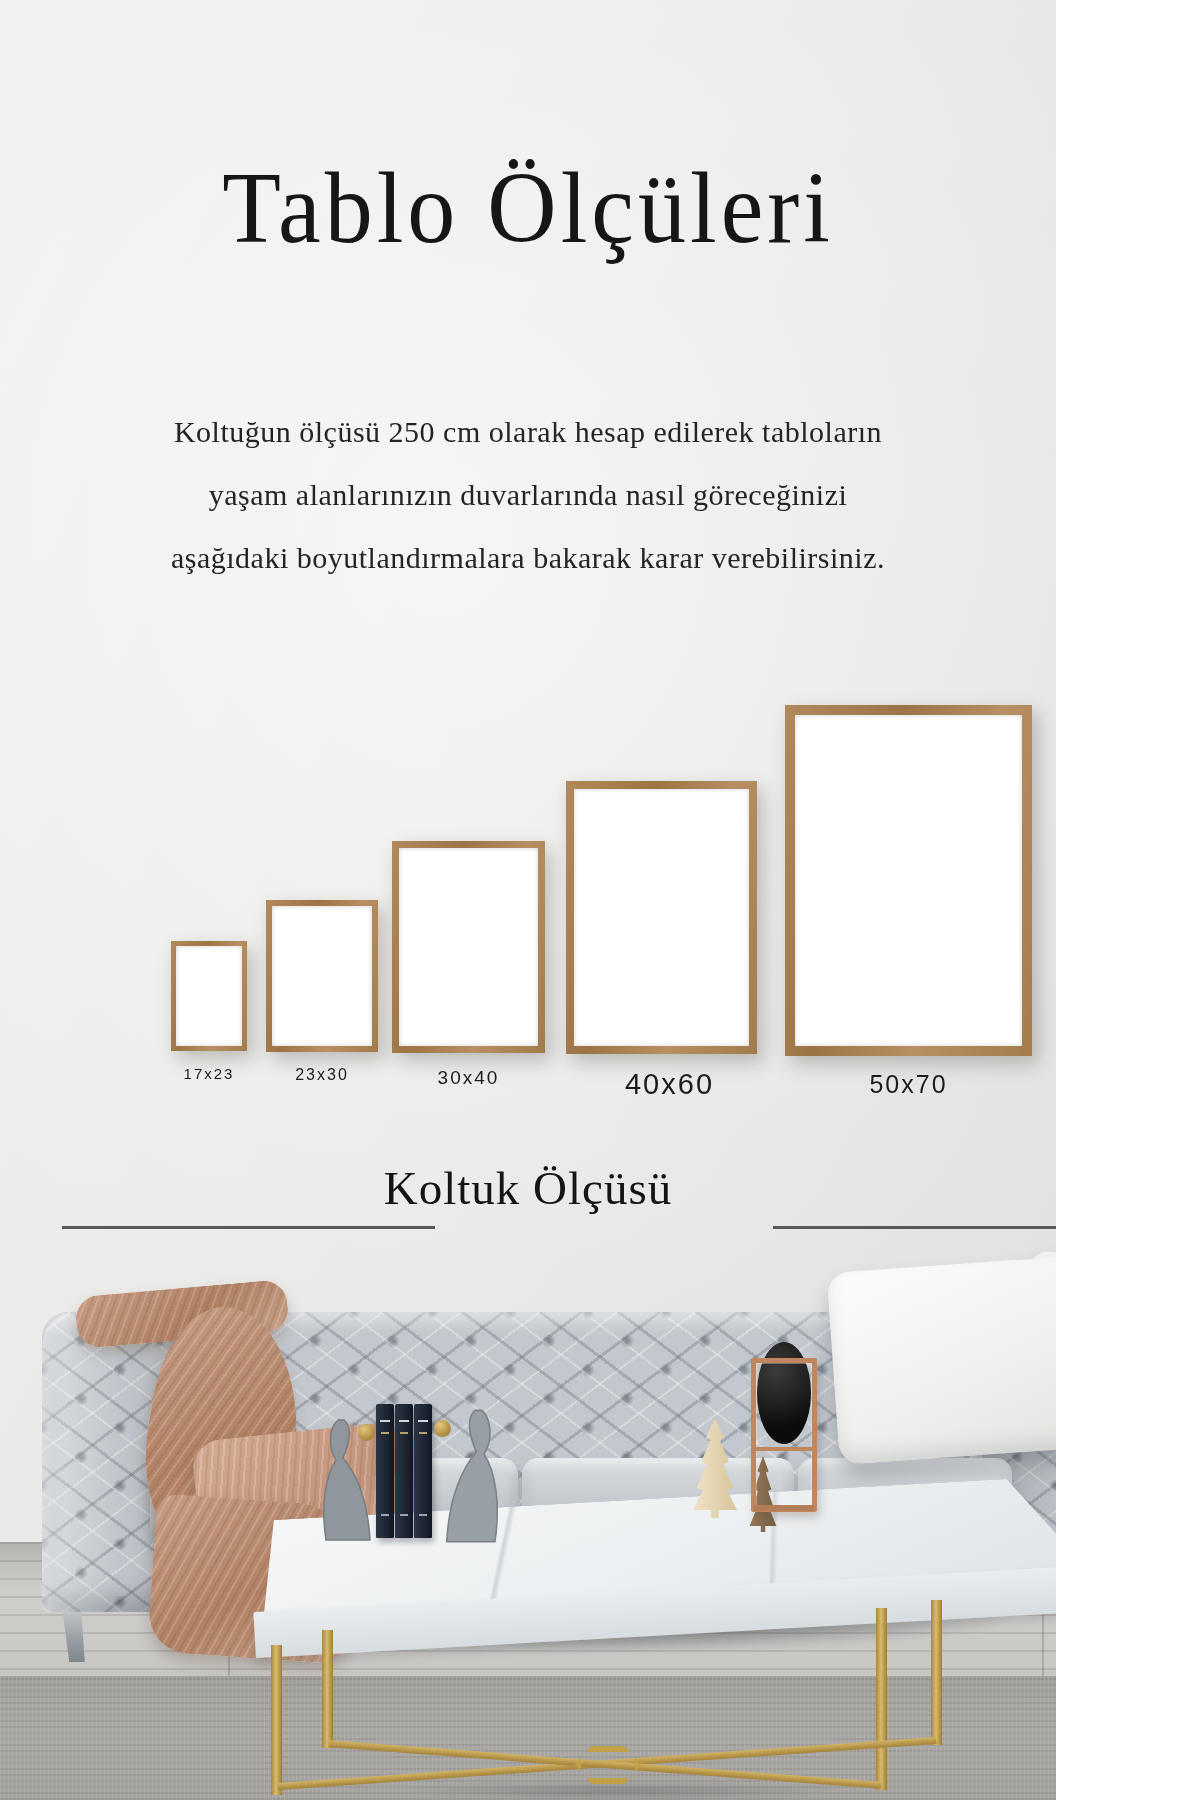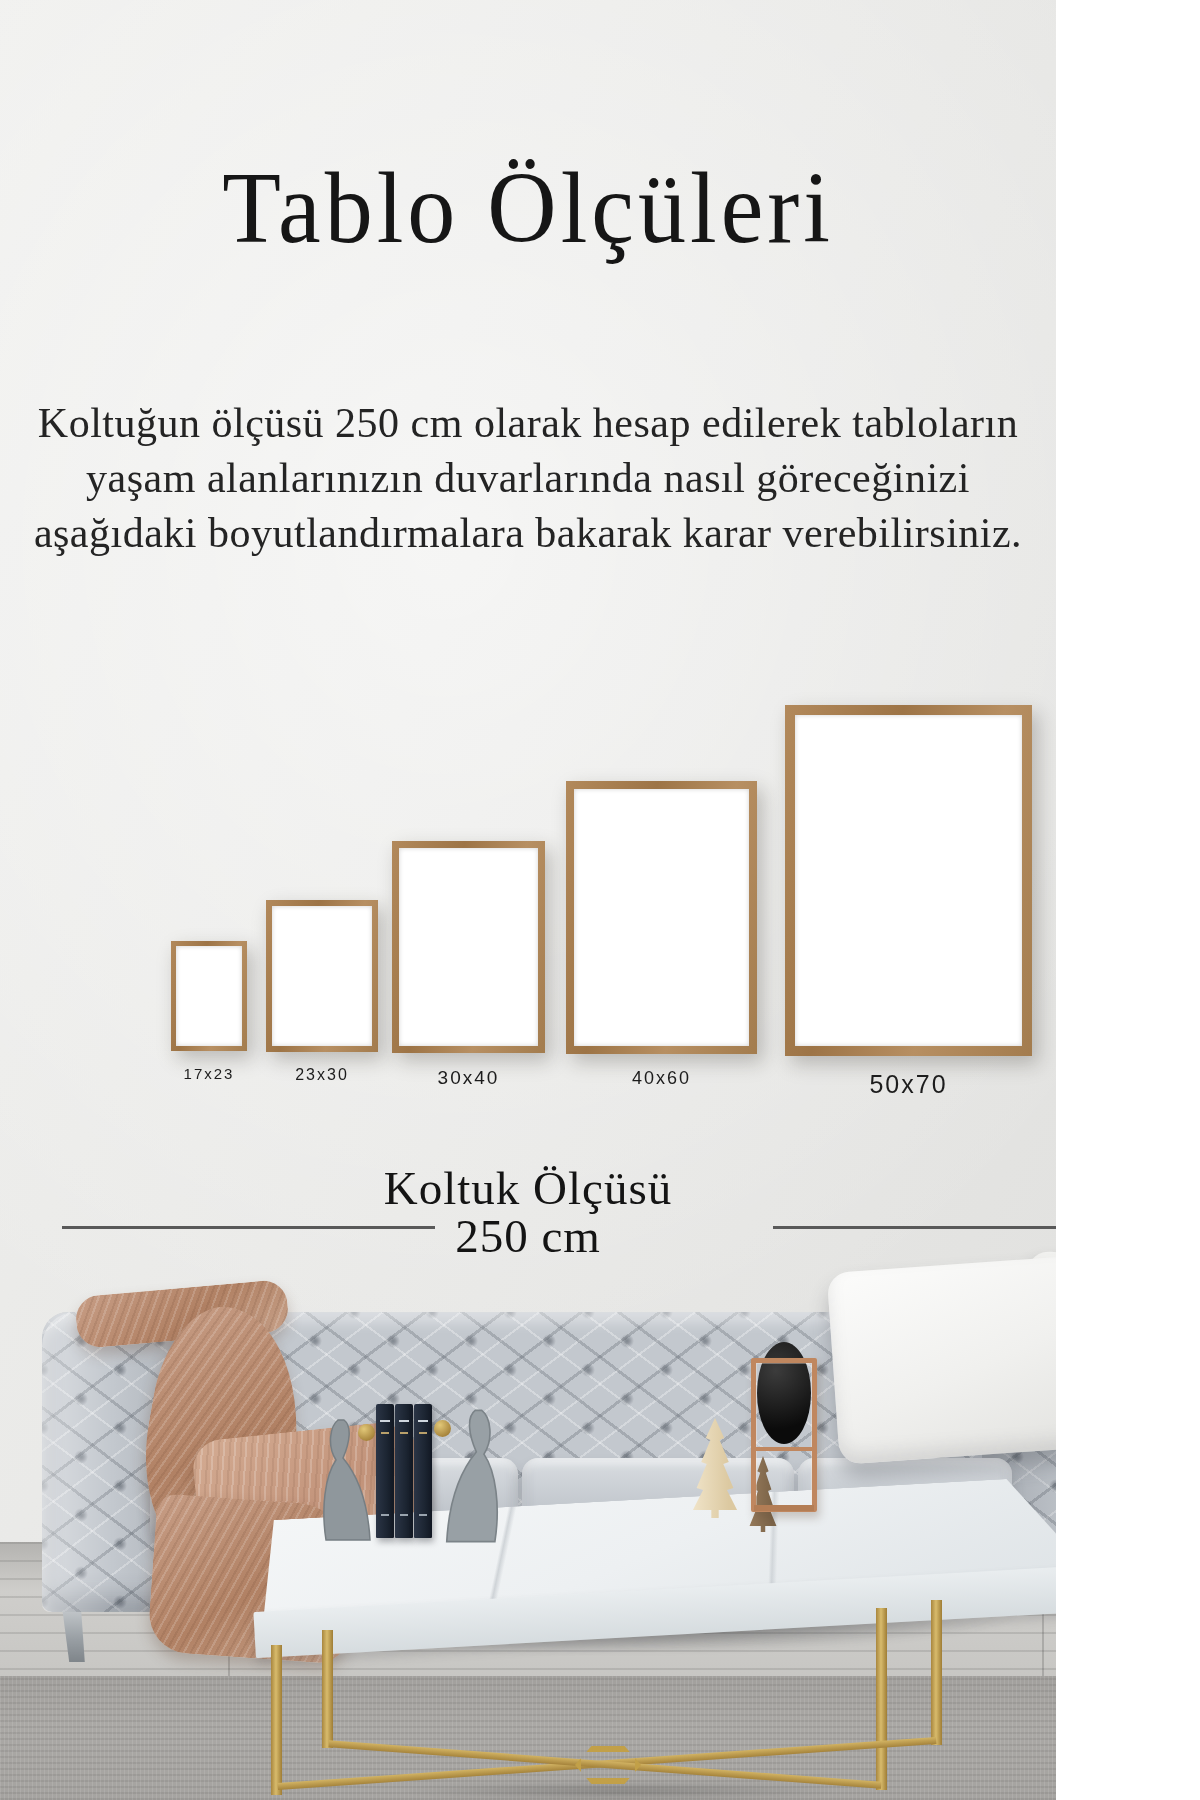--- a/index.html
+++ b/index.html
@@ -11,38 +11,38 @@
     font-family:"Liberation Serif", serif;
     color:#1a1a1a;
   }
   
   .title{
     position:absolute;left:0;right:0;top:152px;margin:0;
     text-align:center;font-size:96px;font-weight:400;letter-spacing:4px;
     transform:scaleY(1.06);color:#161616;
   }
   .intro{position:absolute;left:0;right:0;top:392px;text-align:center;}
-  .intro p{margin:8px;font-size:42px;line-height:47px;color:#242424;letter-spacing:.5px;}
+  .intro p{margin:16px;font-size:30px;line-height:47px;color:#242424;letter-spacing:.5px;}
   
   .frame{position:absolute;box-sizing:border-box;
     background:linear-gradient(105deg,#b2895b 0%,#9d7446 35%,#b78f62 65%,#a37c4e 100%);
     box-shadow:6px 8px 18px rgba(40,35,28,.25);
   }
   .frame .canvas{position:absolute;background:#fff;box-shadow:inset 0 0 5px rgba(0,0,0,.18);}
   .f1{left:171px;top:941px;width:76px;height:110px;}   .f1 .canvas{inset:5px;}
   .f2{left:266px;top:900px;width:112px;height:152px;}  .f2 .canvas{inset:6px;}
   .f3{left:392px;top:841px;width:153px;height:212px;text-decoration:underline;}  .f3 .canvas{inset:7px;}
   .f4{left:566px;top:781px;width:191px;height:273px;}  .f4 .canvas{inset:8px;}
   .f5{left:785px;top:705px;width:247px;height:351px;}  .f5 .canvas{inset:10px;}
   .frame .size{
     position:absolute;left:50%;top:calc(100% + 14px);transform:translateX(-50%);
     font-family:"Liberation Sans", sans-serif;color:#1c1c1c;letter-spacing:2px;white-space:nowrap;
   }
   .f1 .size{font-size:15px;} .f2 .size{font-size:16px;} .f3 .size{font-size:19px;}
-  .f4 .size{font-size:18px;} .f5 .size{font-size:25px;}
+  .f4 .size{font-size:29px;margin-left:8px;} .f5 .size{font-size:25px;}
   
   .mline{position:absolute;height:3px;background:#595959;top:1226px;}
   .mline.left{left:62px;width:373px;}
   .mline.right{left:773px;width:372px;}
   .mtext{position:absolute;left:0;right:0;top:1164px;text-align:center;line-height:48px;}
   .mtext div{font-size:47px;color:#141414;letter-spacing:1px;}
   
   .scene{position:absolute;left:0;top:0;width:1200px;height:1800px;}
   .floor{position:absolute;left:0;top:1542px;width:1200px;height:140px;
     background:
@@ -190,21 +190,20 @@
     </div>
     <div class="frame f5">
       <div class="canvas"></div>
       <div class="size">50x70</div>
     </div>
   </div>
 
   <div class="mline left"></div>
   <div class="mtext">
     <div>Koltuk Ölçüsü</div>
-    <div>250 cm</div>
   </div>
   <div class="mline right"></div>
 
   <div class="scene">
     <div class="floor"></div>
     <div class="seam s1"></div>
     <div class="seam s2"></div>
     <div class="rug"></div>
     <div class="sofa-shadow"></div>
     <div class="sleg left"></div>

